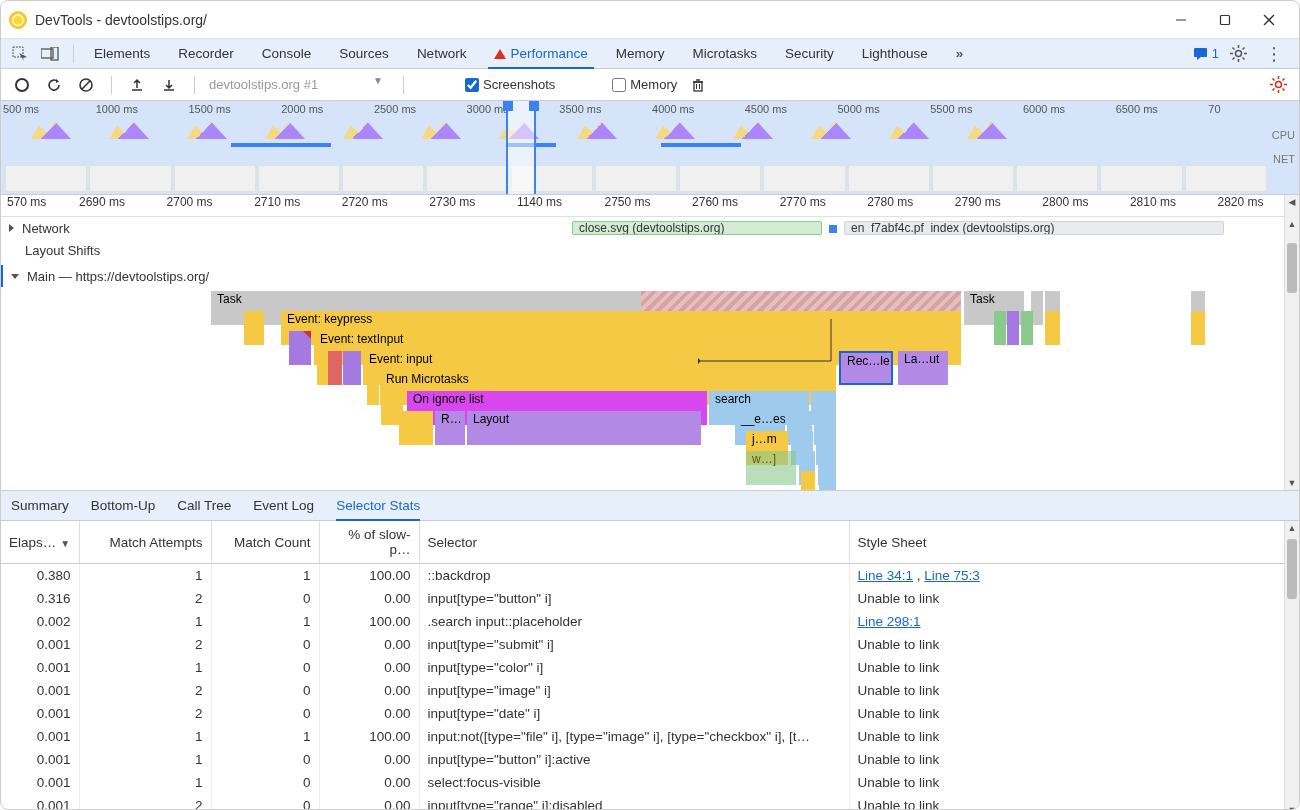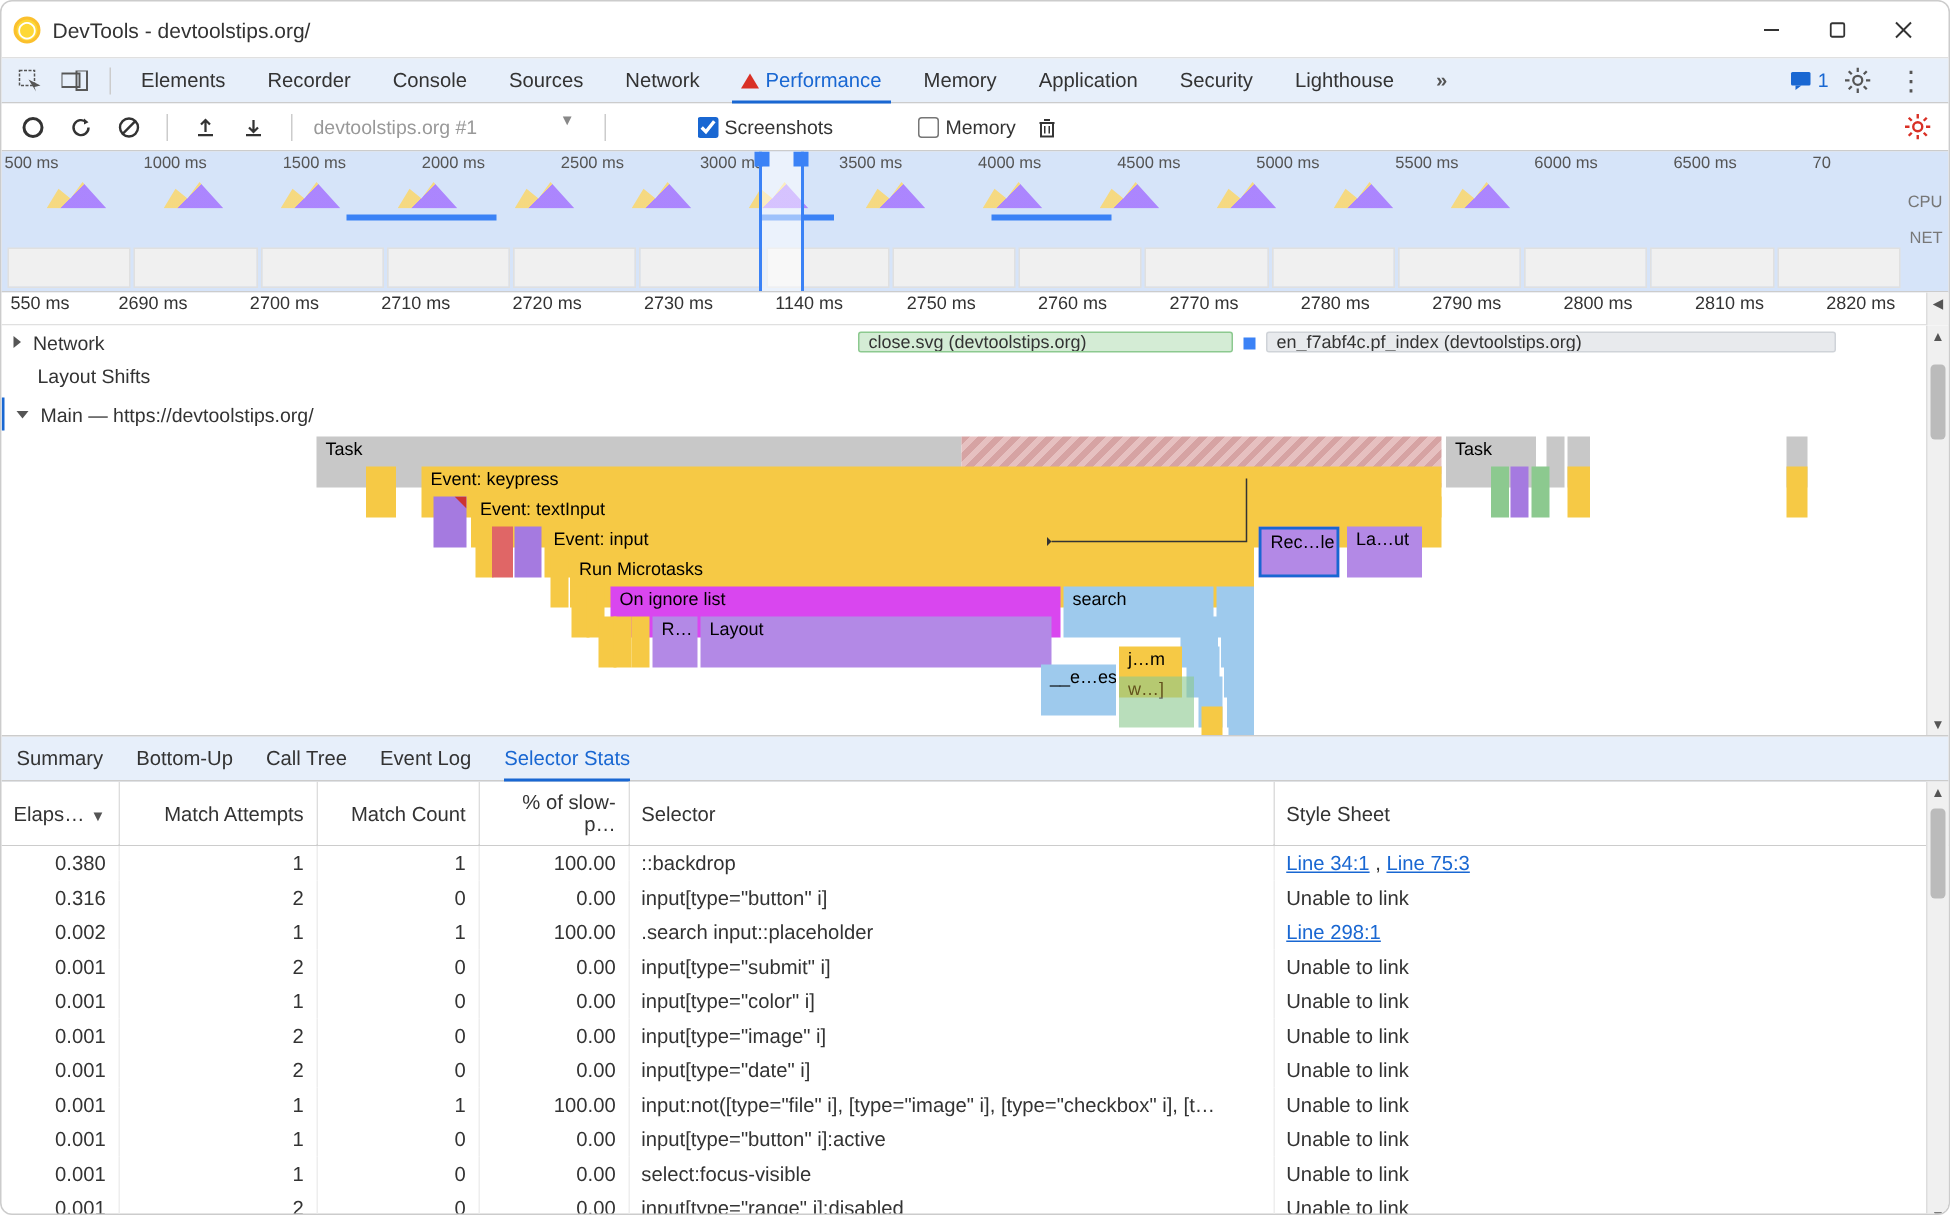--- a/index.html
+++ b/index.html
@@ -234,21 +234,21 @@
     <div class="tab">Elements</div>
     <div class="tab">Recorder</div>
     <div class="tab">Console</div>
     <div class="tab">Sources</div>
     <div class="tab">Network</div>
     <div class="tab active">
       <span class="warn-icon"></span>
       <span>Performance</span>
     </div>
     <div class="tab">Memory</div>
-    <div class="tab">Application</div>
+    <div class="tab">Microtasks</div>
     <div class="tab">Security</div>
     <div class="tab">Lighthouse</div>
     <div class="tab" style="font-weight:bold;color:#555;">»</div>
   </div>
   <div class="right">
     <div class="badge-issues">
       <svg width="15" height="14">
           <rect x="1" y="1" width="13" height="9" rx="1" fill="#1967d2"></rect>
           <path d="M4 10 L4 13 L8 10" fill="#1967d2"></path>
         </svg>
@@ -400,21 +400,21 @@
       <div class="strip"></div>
       <div class="strip"></div>
   </div>
   <div class="viewport-sel">
     <div class="handle l"></div>
     <div class="handle r"></div>
   </div>
 </div>
 
 <div class="detail-ruler">
-  <div class="dt" style="flex:0 0 72px;">550 ms</div>
+  <div class="dt" style="flex:0 0 72px;">570 ms</div>
   <div class="dt">2690 ms</div>
   <div class="dt">2700 ms</div>
   <div class="dt">2710 ms</div>
   <div class="dt">2720 ms</div>
   <div class="dt">2730 ms</div>
   <div class="dt">1140 ms</div>
   <div class="dt">2750 ms</div>
   <div class="dt">2760 ms</div>
   <div class="dt">2770 ms</div>
   <div class="dt">2780 ms</div>
@@ -513,21 +513,21 @@
       <div class="fl c-blue" style="left:708px;width:100px;">search</div>
       <div class="fl c-blue" style="left:810px;width:25px;"></div>
     </div>
 
     <div class="fl-row">
       <div class="fl c-yellow" style="left:398px;width:8px;"></div>
       <div class="fl c-yellow" style="left:408px;width:10px;"></div>
       <div class="fl c-yellow" style="left:420px;width:12px;"></div>
       <div class="fl c-purp2" style="left:434px;width:30px;">R…</div>
       <div class="fl c-purp2" style="left:466px;width:234px;">Layout</div>
-      <div class="fl c-blue" style="left:693px;width:50px;margin-top:32px;">__e…es</div>
+      <div class="fl c-blue" style="left:734px;width:50px;">__e…es</div>
       <div class="fl c-blue" style="left:786px;width:25px;"></div>
       <div class="fl c-blue" style="left:813px;width:22px;"></div>
     </div>
 
     <div class="fl-row">
       <div class="fl c-yellow" style="left:745px;width:42px;">j…m</div>
       <div class="fl c-blue" style="left:790px;width:22px;"></div>
       <div class="fl c-blue" style="left:815px;width:20px;"></div>
     </div>
 

